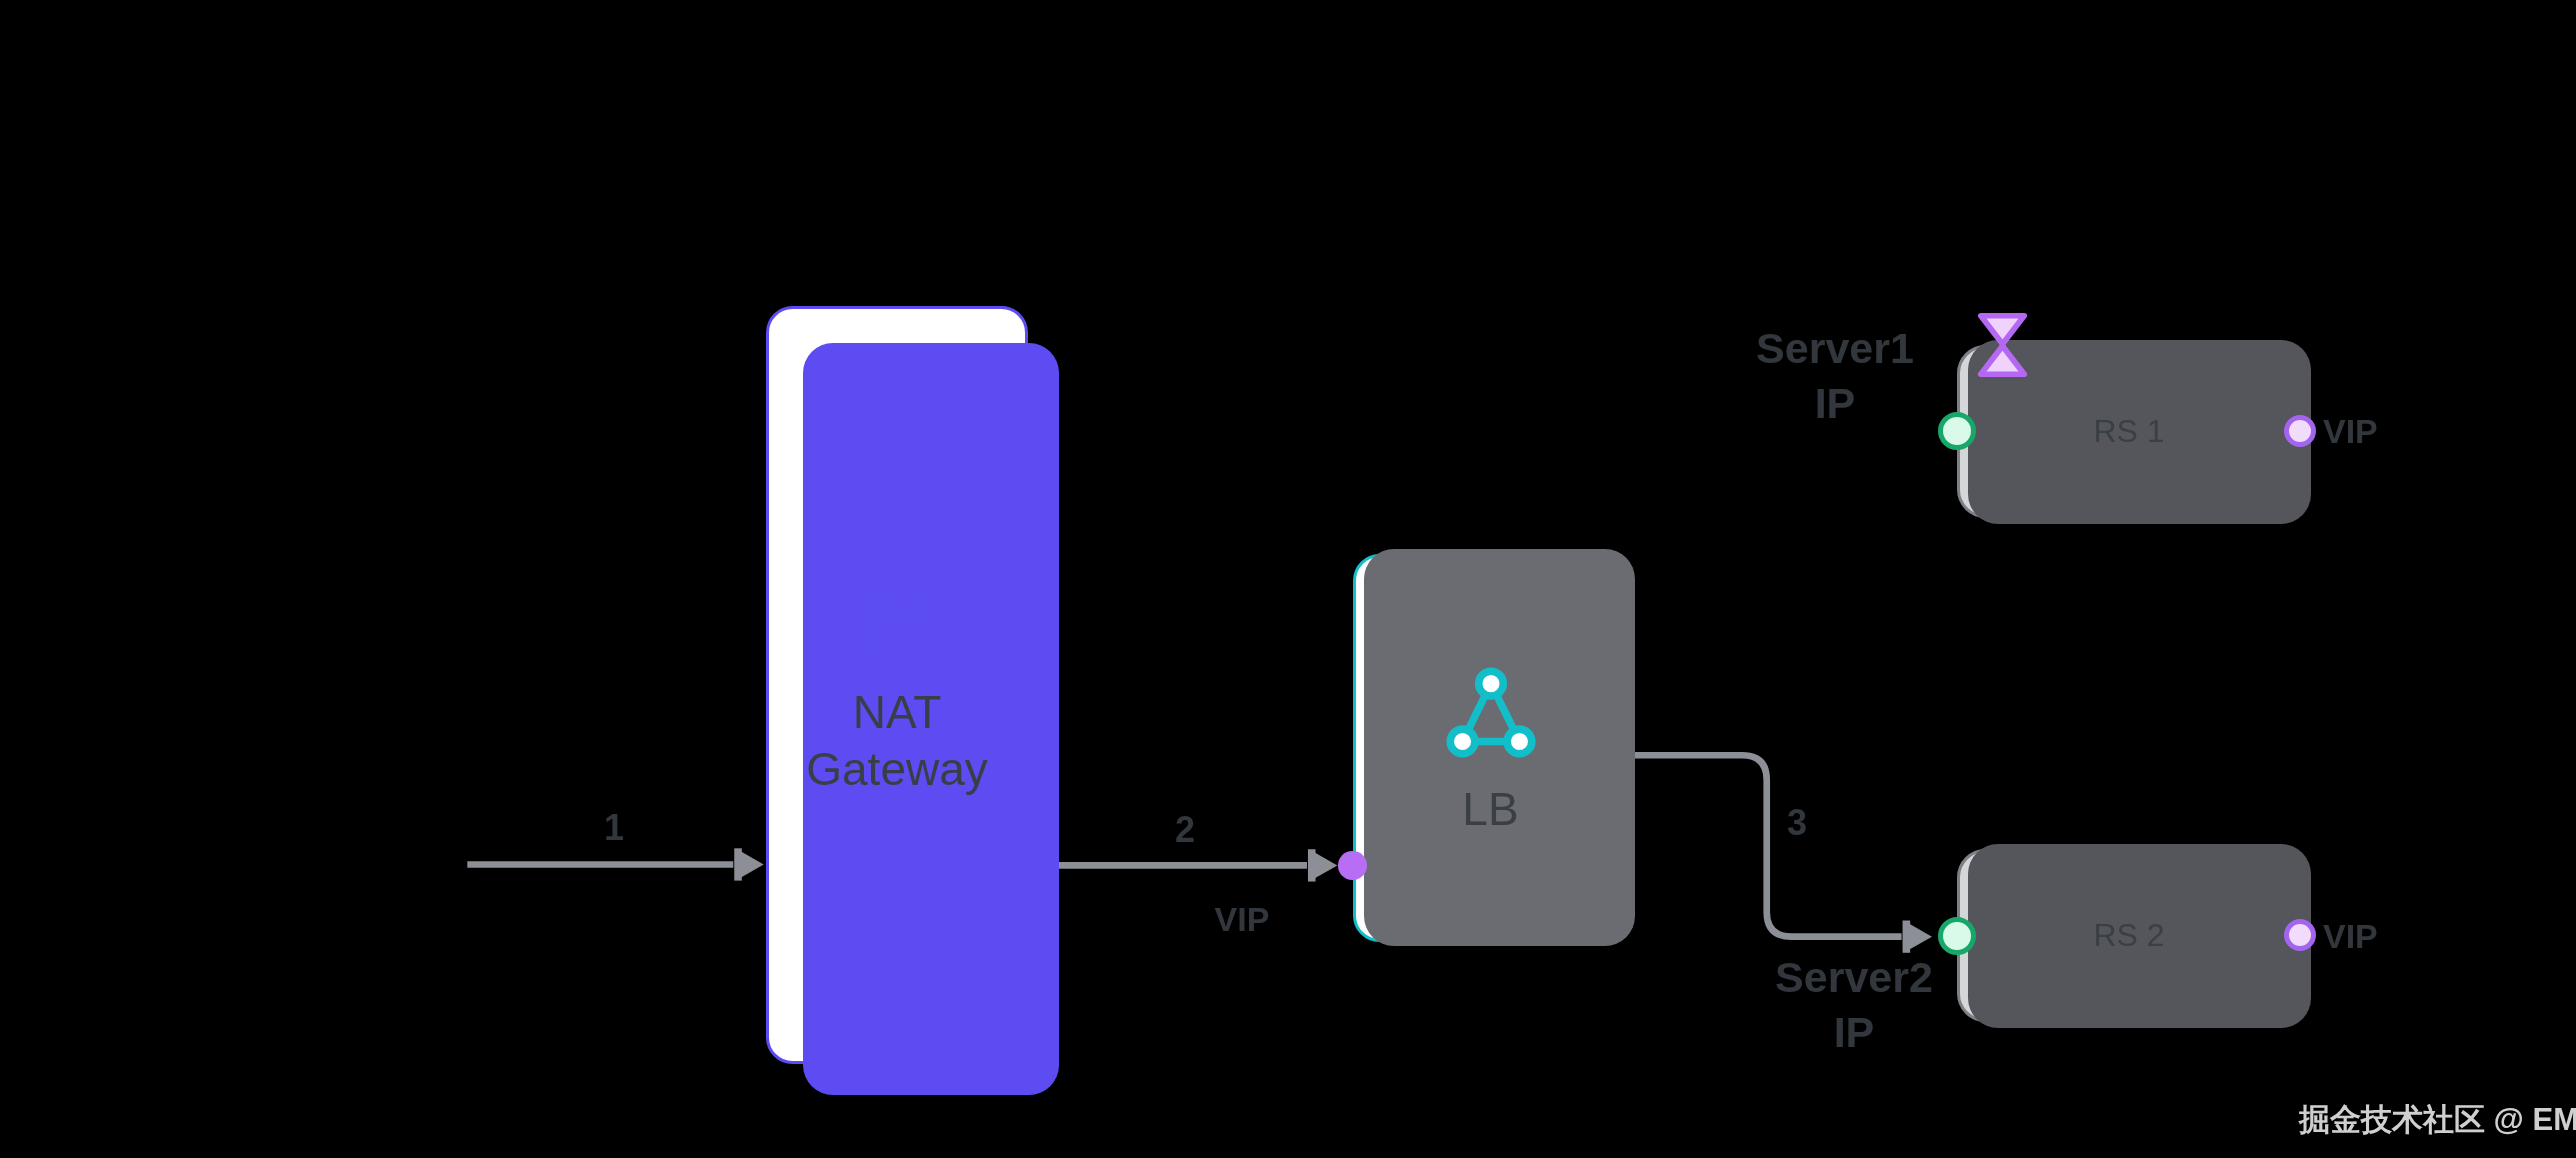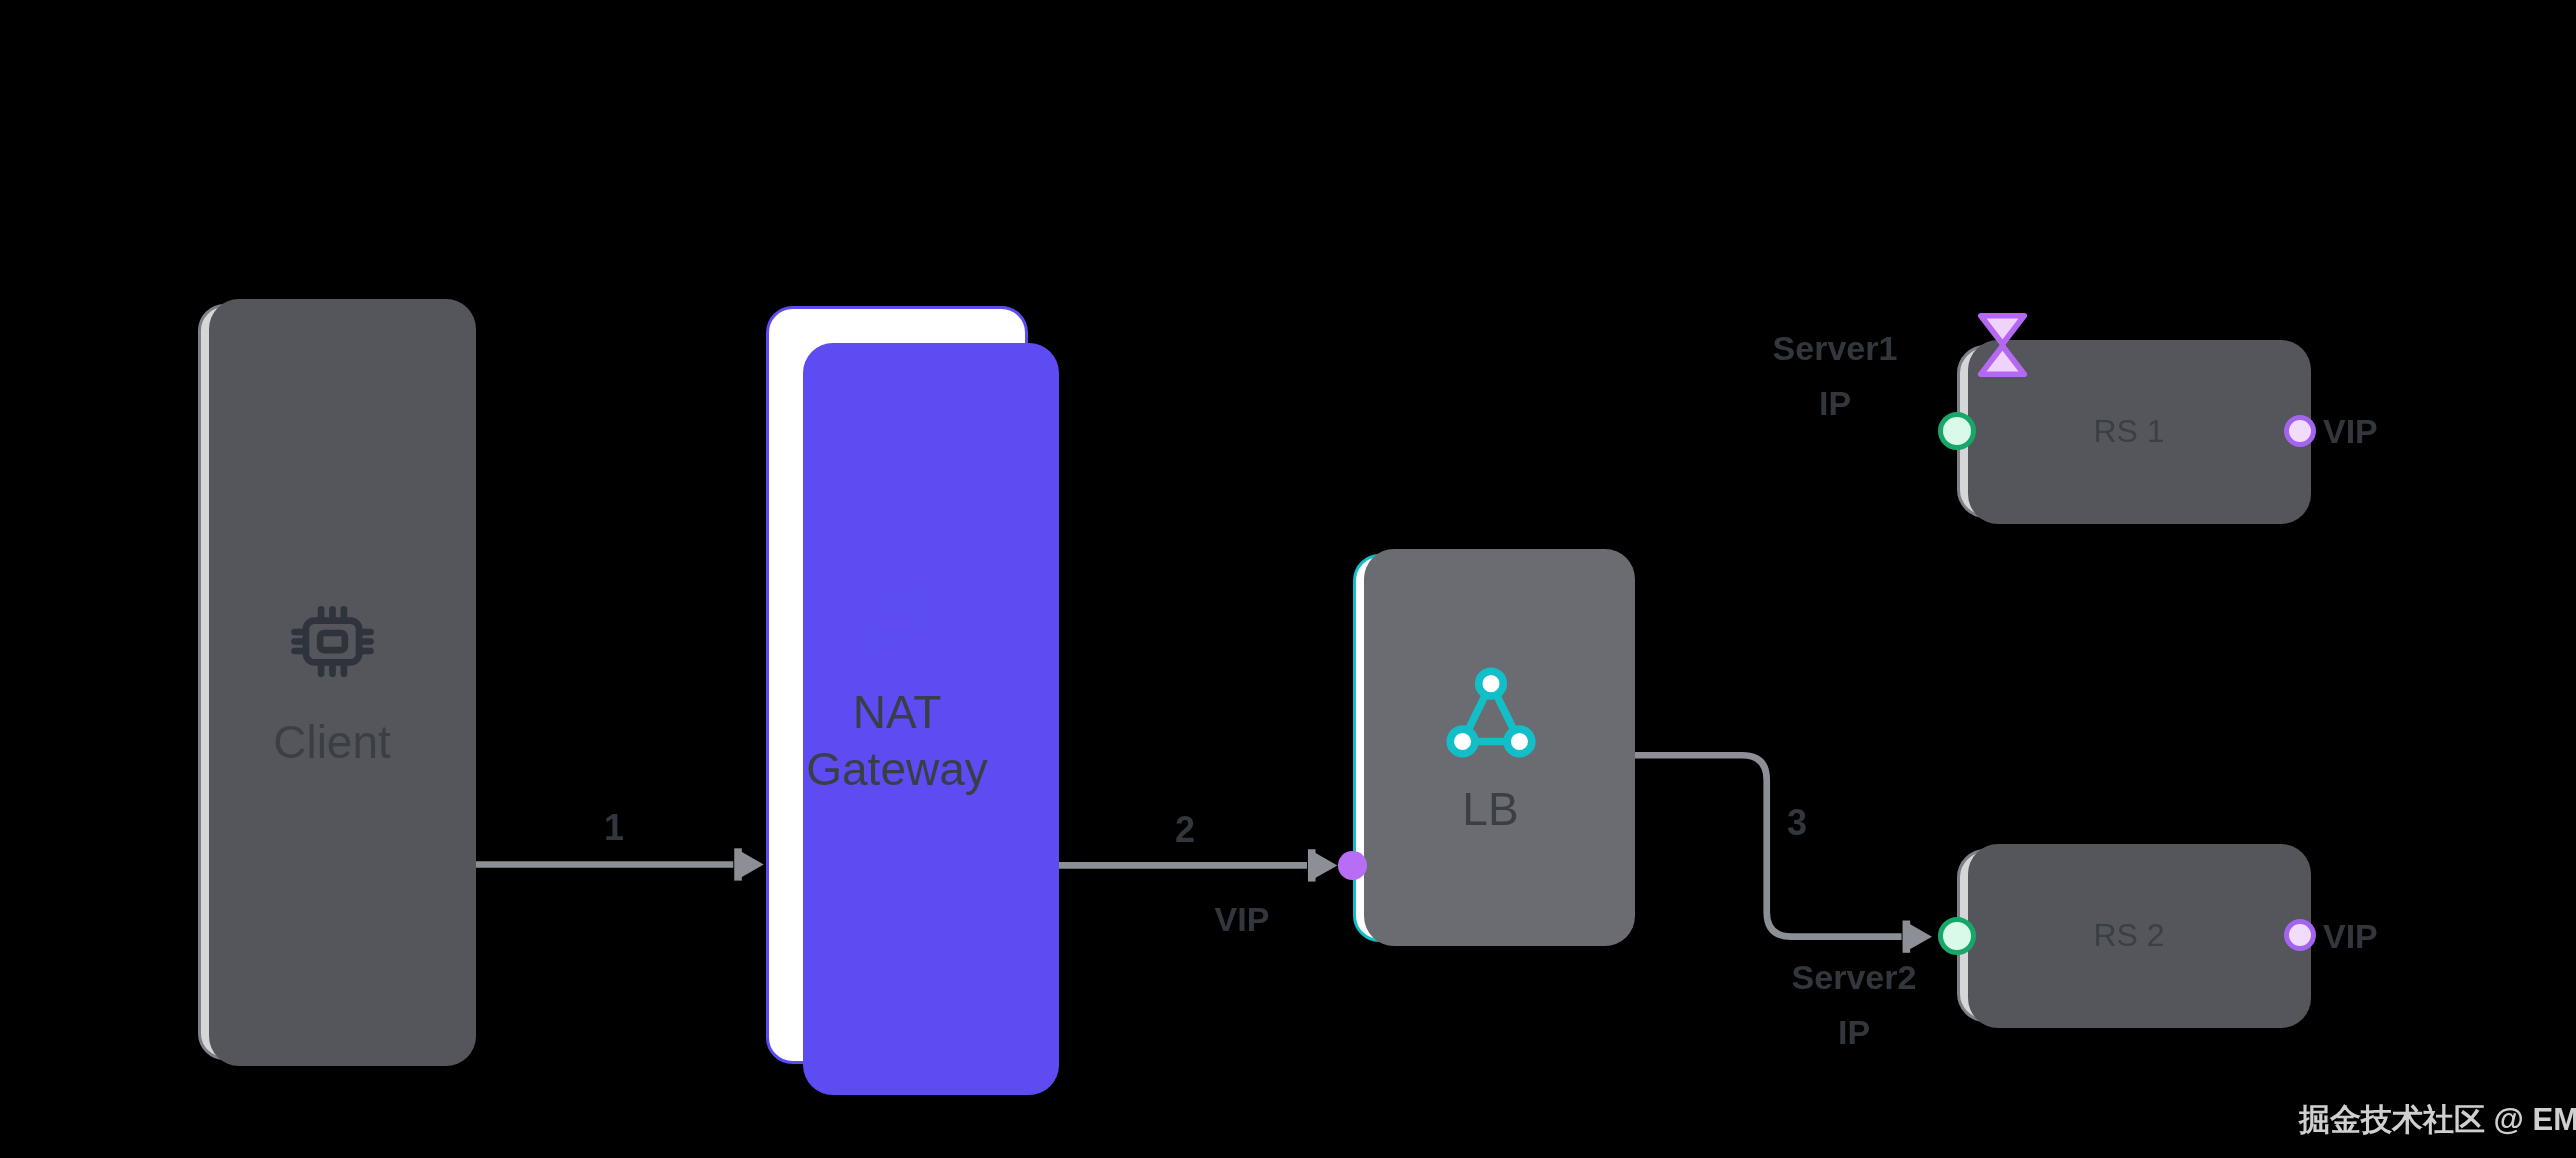--- a/index.html
+++ b/index.html
@@ -104,21 +104,21 @@
   #rs1-hourglass{position:absolute;left:1976px;top:311px;z-index:6;}
   .hourglass-shape{fill:var(--hourglass-fill);stroke:var(--hourglass-border);stroke-width:6;stroke-linejoin:round;}
   
   .float-label{
     position:absolute;z-index:3;
     color:var(--label-dark);
     font-weight:bold;font-size:36px;line-height:42px;
     transform:translate(-50%,-50%);
     text-align:center;white-space:nowrap;
   }
-  .ip-label{font-size:34px;line-height:55px;}
+  .ip-label{font-size:43px;line-height:55px;}
   .vip-side-label{transform:translate(0,-50%);font-size:34px;}
   #edge1-label{left:614px;top:828px;}
   #edge2-label{left:1185px;top:830px;}
   #edge2-sublabel{left:1242px;top:919px;font-size:34px;}
   #edge3-label{left:1797px;top:823px;}
   #server1-ip-label{left:1835px;top:376px;}
   #server2-ip-label{left:1854px;top:1005px;}
   #rs1-vip-label{left:2323px;top:431px;}
   #rs2-vip-label{left:2323px;top:936px;}
   
@@ -141,31 +141,20 @@
 
     <path class="edge-line" d="M 1082 911 L 1376 911"></path>
     <path class="edge-tick" d="M 1381 894 L 1381 928"></path>
     <path class="edge-arrowhead" d="M 1380 895 L 1408 911 L 1380 927 Z"></path>
 
     <path class="edge-line" d="M 1714 795 L 1834 795 Q 1860 795 1860 821 L 1860 960 Q 1860 986 1886 986 L 2002 986"></path>
     <path class="edge-tick" d="M 2007 969 L 2007 1003"></path>
     <path class="edge-arrowhead" d="M 2006 970 L 2034 986 L 2006 1002 Z"></path>
   </svg>
 
-  <div class="node node-gray" id="client-node">
-    <svg class="node-icon" width="95" height="95" viewBox="0 0 100 100">
-      <rect class="chip-icon-stroke" x="22" y="28" width="56" height="44" rx="9"></rect>
-      <rect class="chip-icon-stroke" x="37" y="41" width="26" height="18" rx="4"></rect>
-      <path class="chip-icon-stroke" d="M 38 28 L 38 16 M 50 28 L 50 16 M 62 28 L 62 16"></path>
-      <path class="chip-icon-stroke" d="M 38 72 L 38 84 M 50 72 L 50 84 M 62 72 L 62 84"></path>
-      <path class="chip-icon-stroke" d="M 22 40 L 10 40 M 22 50 L 10 50 M 22 60 L 10 60"></path>
-      <path class="chip-icon-stroke" d="M 78 40 L 90 40 M 78 50 L 90 50 M 78 60 L 90 60"></path>
-    </svg>
-    <div class="node-label">Client</div>
-  </div>
 
   <div class="node node-lb" id="lb-node">
     <svg class="node-icon" width="110" height="110" viewBox="0 0 116 116">
       <path class="lb-icon-stroke" d="M 58 27 L 28 88 M 58 27 L 88 88 M 28 88 L 88 88"></path>
       <circle class="lb-icon-vertex" cx="58" cy="27" r="13"></circle>
       <circle class="lb-icon-vertex" cx="28" cy="88" r="13"></circle>
       <circle class="lb-icon-vertex" cx="88" cy="88" r="13"></circle>
     </svg>
     <div class="node-label">LB</div>
   </div>

